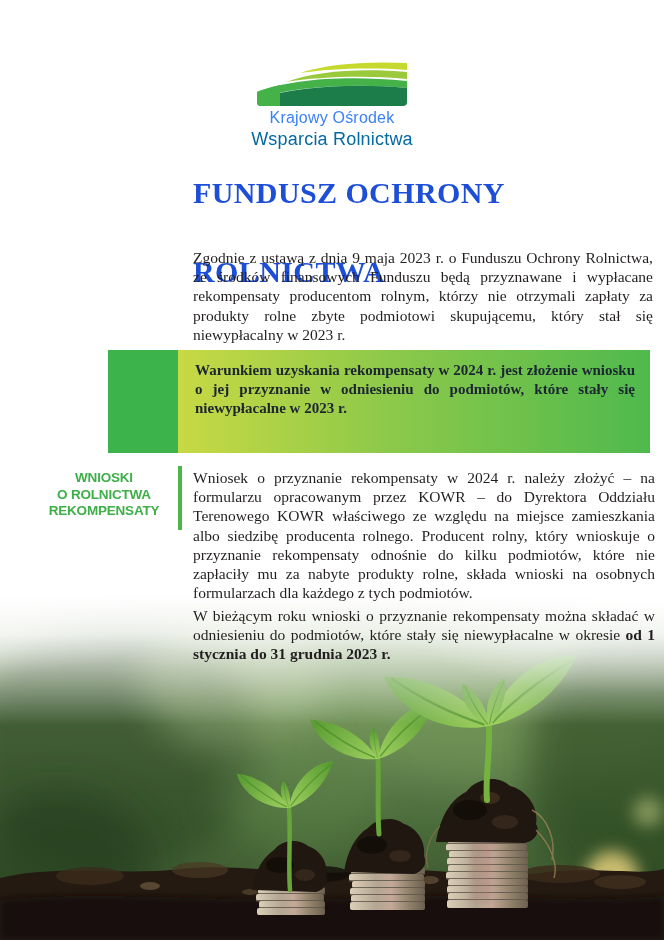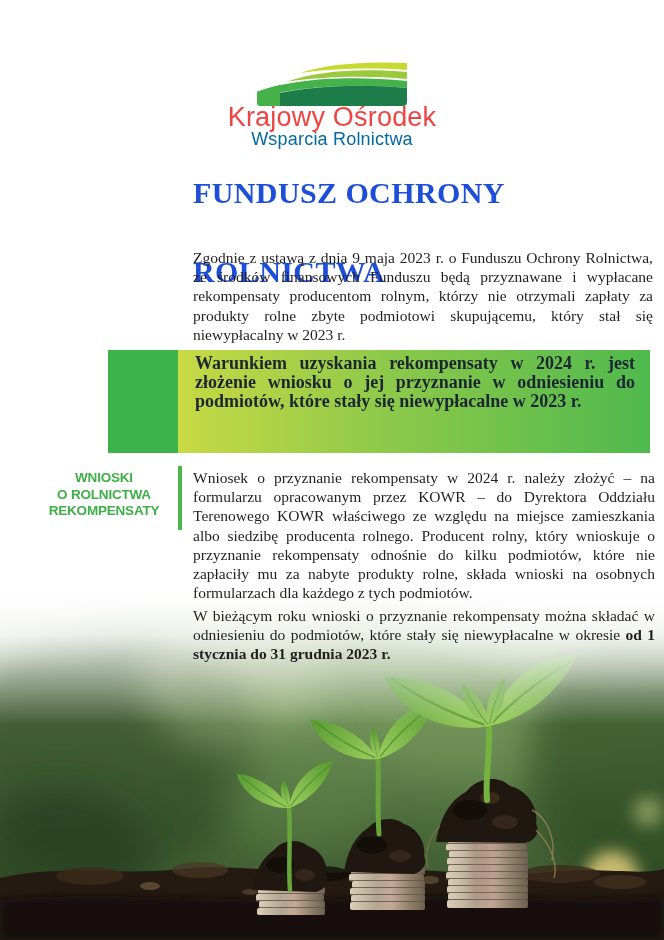--- a/index.html
+++ b/index.html
@@ -4,41 +4,41 @@
 <style>
   html,body{margin:0;padding:0;background:#ffffff;}
   #page{
     position:relative;width:664px;height:940px;margin:0 auto;
     background:#ffffff;overflow:hidden;
     font-family:"Liberation Serif", serif;color:#221e1f;
   }
   
   .logo-block{position:absolute;top:62px;left:0;right:0;text-align:center;z-index:3;}
   .logo-graphic{display:block;margin:0 auto;}
-  .logo-line1{display:block;font-family:"Liberation Sans", sans-serif;font-size:27px;
-    line-height:23px;color:#ef4444;letter-spacing:.2px;}
+  .logo-line1{display:block;font-family:"Liberation Sans", sans-serif;font-size:16px;
+    line-height:23px;color:#3b82f6;letter-spacing:.2px;}
   .logo-line2{display:block;font-family:"Liberation Sans", sans-serif;font-size:18px;
     line-height:20px;color:#0369a1;letter-spacing:.2px;}
   
   .doc-title{position:absolute;left:193px;top:176px;width:460px;z-index:3;
     font-weight:bold;font-size:30px;line-height:33px;color:#1d4ed8;letter-spacing:.4px;}
   
   .body-par{position:absolute;left:193px;width:460px;z-index:3;
     font-size:15.5px;line-height:19.2px;text-align:justify;color:#221e1f;}
   #intro-par{top:248px;}
   #section-par1{top:468px;width:462px;}
   #section-par2{top:606px;width:462px;}
   .bold{font-weight:bold;}
   
   .highlight-box{position:absolute;left:108px;top:350px;width:542px;height:103px;
     display:flex;z-index:3;}
   .highlight-box .left-bar{width:70px;flex:0 0 70px;background:#3cb44b;}
   .highlight-box .content{flex:1;background:linear-gradient(to right,#c8d944 0%,#8cc94a 45%,#4fb94d 100%);
-    padding:4px 15px 6px 17px;box-sizing:border-box;
-    font-weight:bold;font-size:18px;line-height:19px;text-align:justify;color:#1c2532;}
+    padding:11px 15px 6px 17px;box-sizing:border-box;
+    font-weight:bold;font-size:15px;line-height:19px;text-align:justify;color:#1c2532;}
   .highlight-box .content p{margin:0;}
   .highlight-box .content p + p{margin-top:10px;}
   
   .section-label{position:absolute;left:36px;top:470px;width:136px;z-index:3;
     text-align:center;font-family:"Liberation Sans", sans-serif;font-weight:bold;
     font-size:13.5px;line-height:16.5px;color:#3faf49;letter-spacing:-0.2px;}
   .section-label span{display:block;}
   .section-vline{position:absolute;left:178px;top:466px;width:4px;height:64px;
     background:#4cb648;z-index:3;}
   

